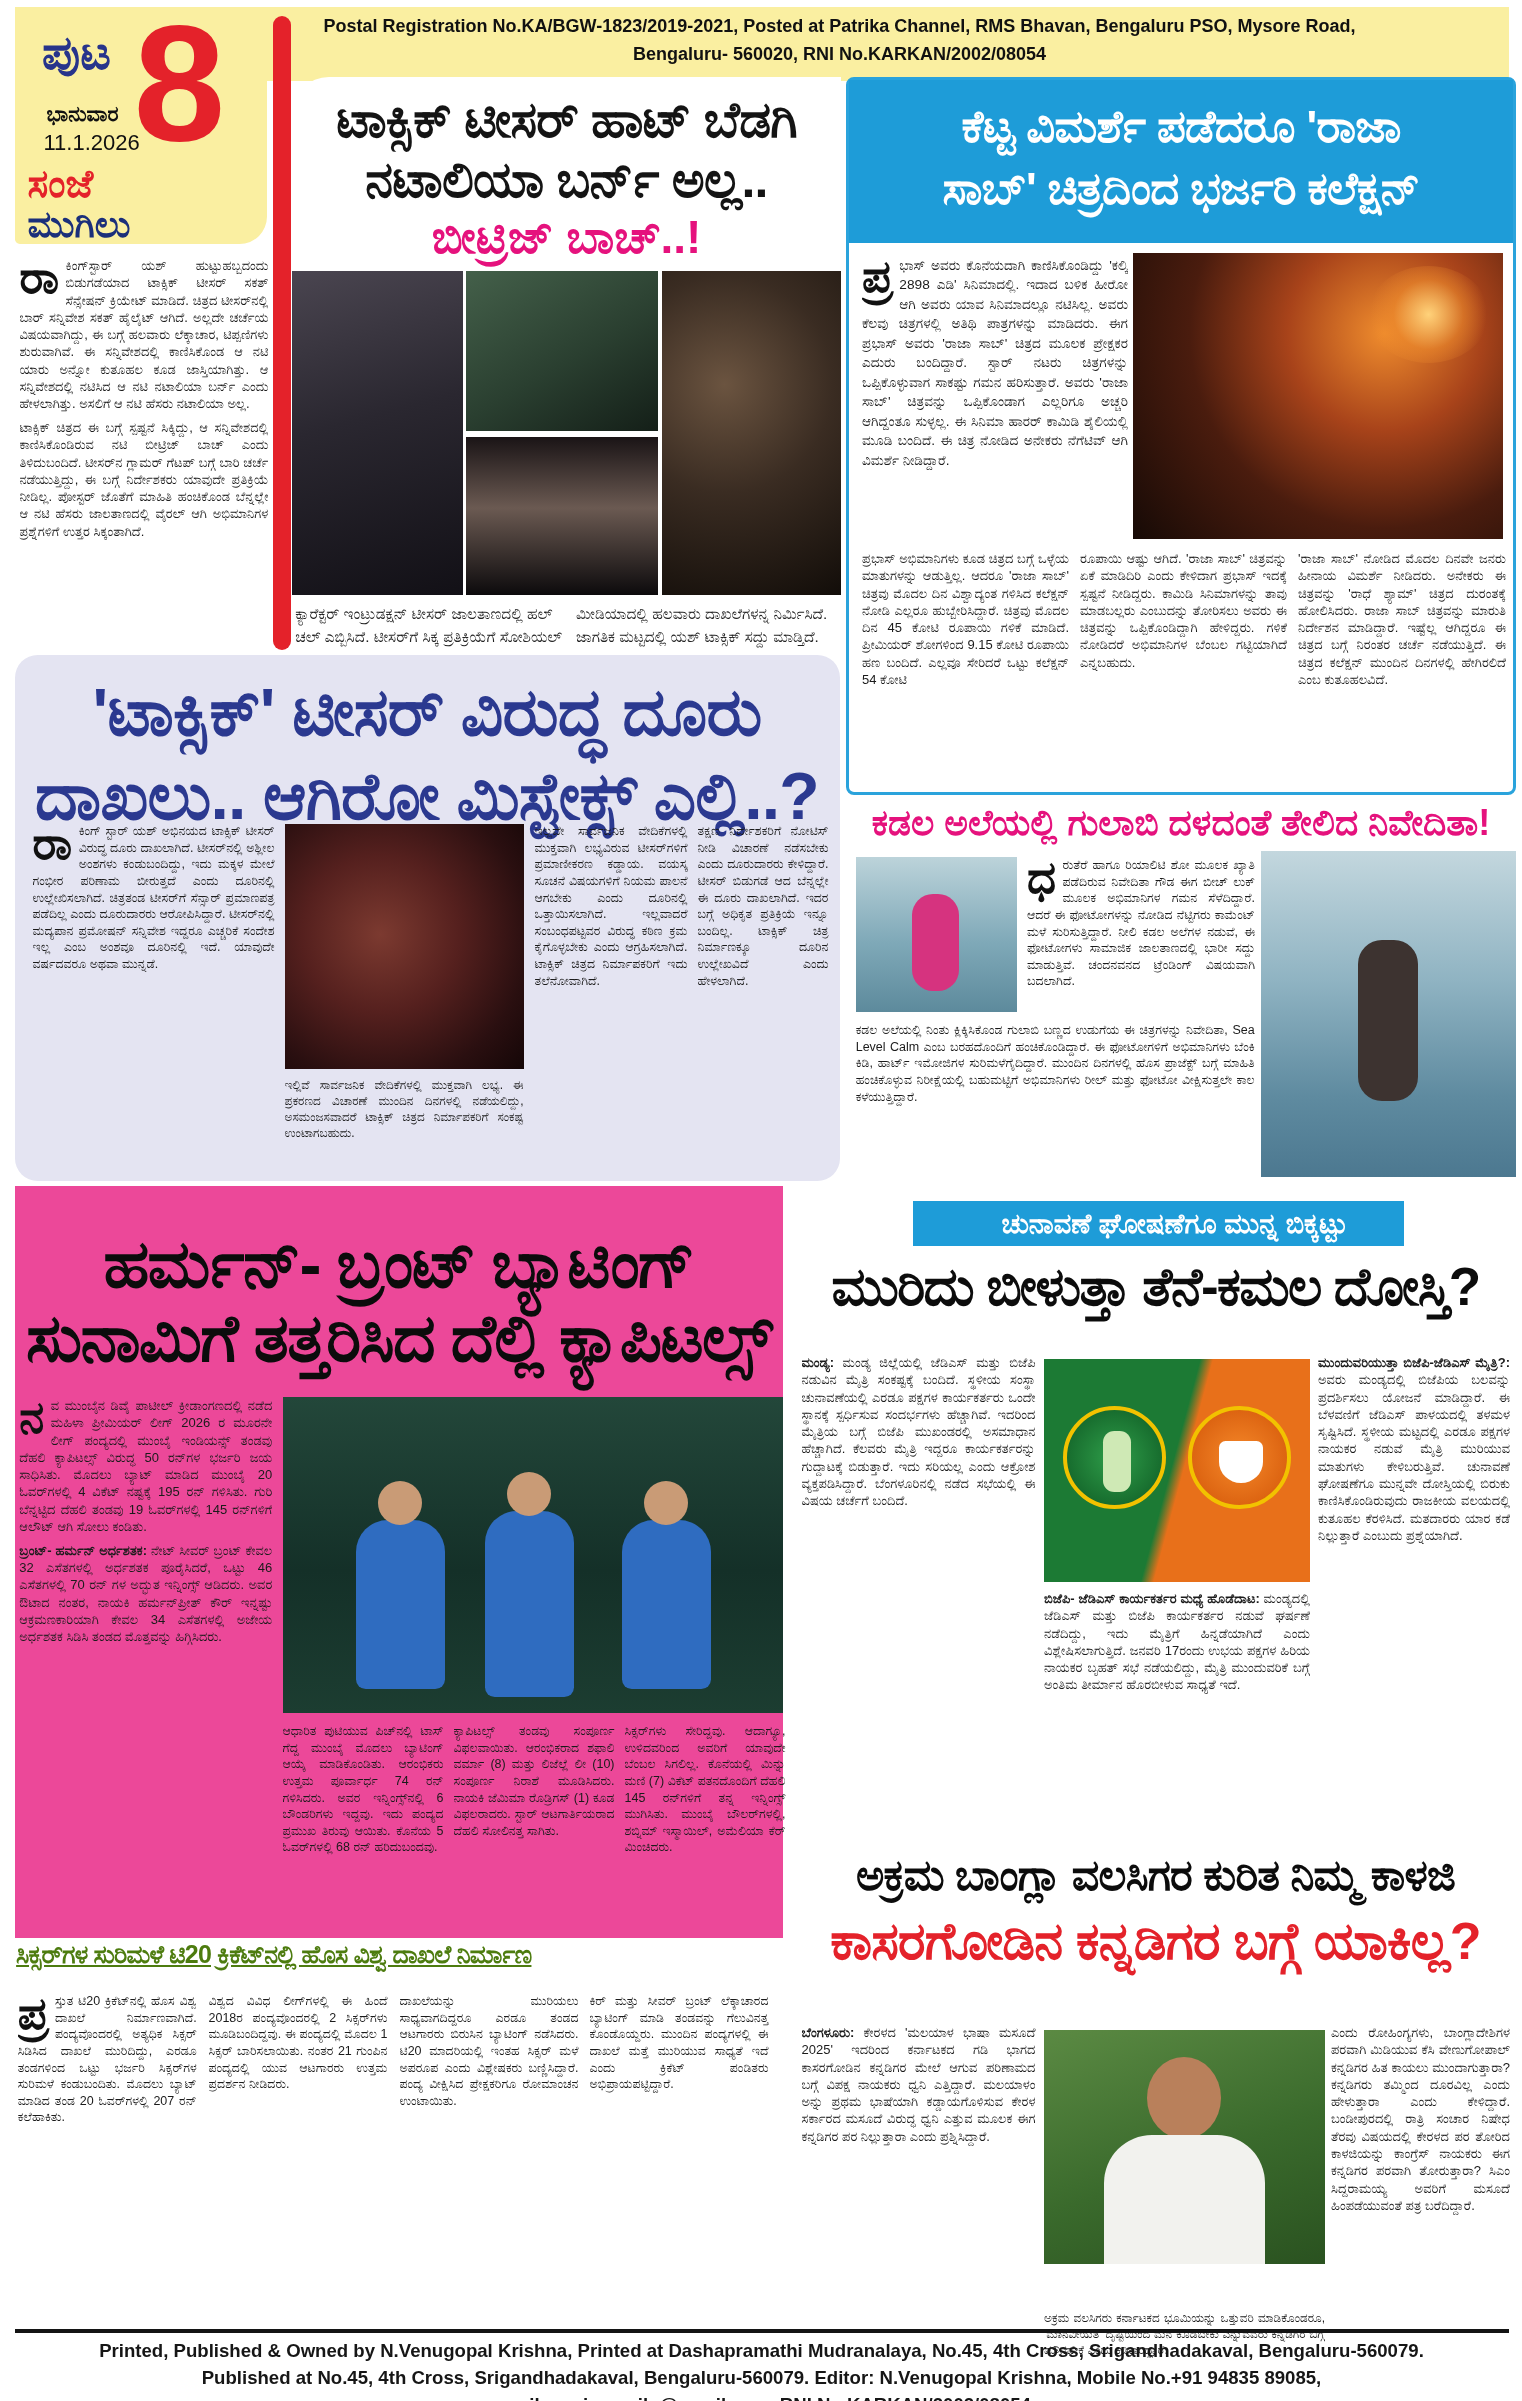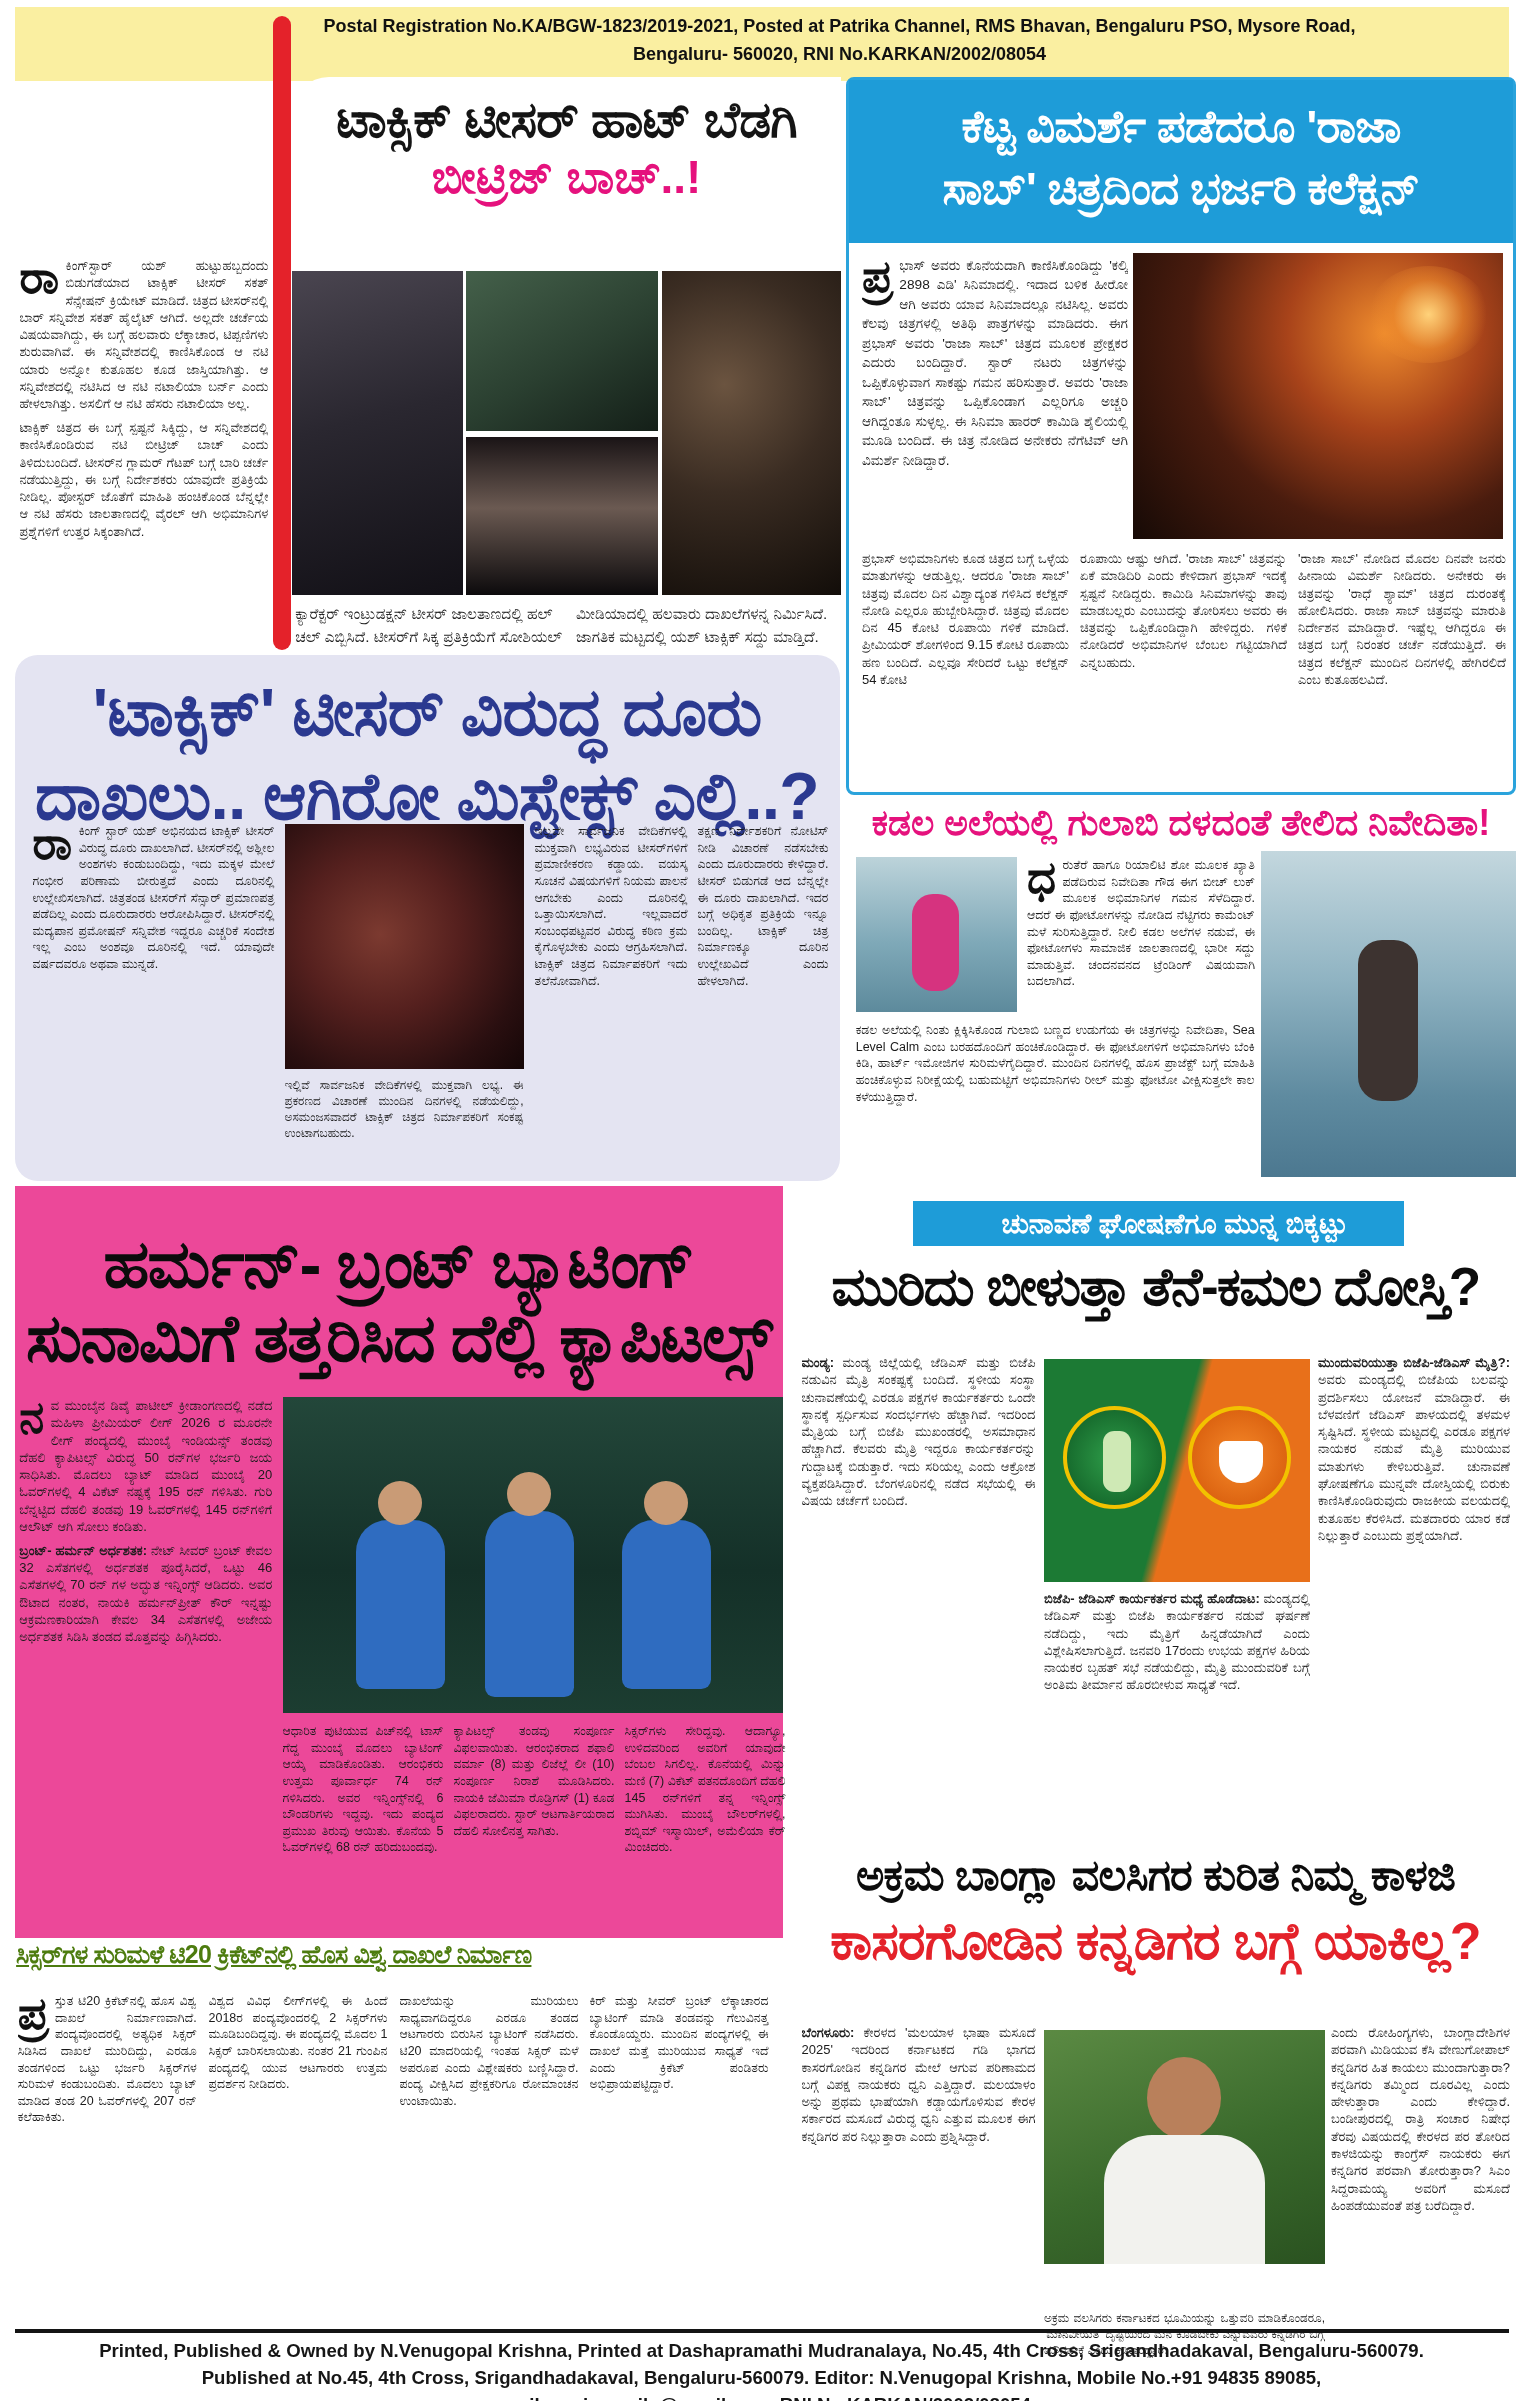--- a/index.html
+++ b/index.html
@@ -122,25 +122,34 @@
 </head>
 <body>
 
 <div class="page">
 
   <div class="top-strip"></div>
   <div class="postal">
     <div>Postal Registration No.KA/BGW-1823/2019-2021, Posted at Patrika Channel, RMS Bhavan, Bengaluru PSO, Mysore Road,</div>
     <div>Bengaluru- 560020, RNI No.KARKAN/2002/08054</div>
   </div>
+  <div class="masthead">
+    <div class="m-label">ಪುಟ</div>
+    <div class="m-num">8</div>
+    <div class="m-day">ಭಾನುವಾರ</div>
+    <div class="m-date">11.1.2026</div>
+    <div class="m-name1">ಸಂಜೆ</div>
+    <div class="m-name2">ಮುಗಿಲು</div>
+  </div>
   <div class="red-spine"></div>
 
   <div class="art1">
     <div class="a1-hblock">
       <div class="a1-h">ಟಾಕ್ಸಿಕ್ ಟೀಸರ್ ಹಾಟ್ ಬೆಡಗಿ</div>
+      <div class="a1-h">ನಟಾಲಿಯಾ ಬರ್ನ್ ಅಲ್ಲ..</div>
       <div class="a1-h3">ಬೀಟ್ರಿಜ್ ಬಾಚ್..!</div>
     </div>
     <div class="a1-images">
       <div class="photo i1"></div>
       <div class="photo i2"></div>
       <div class="photo i3"></div>
       <div class="photo i4"></div>
     </div>
     <div class="cap a1-cap1">ಕ್ಯಾರೆಕ್ಟರ್ ಇಂಟ್ರುಡಕ್ಷನ್ ಟೀಸರ್ ಜಾಲತಾಣದಲ್ಲಿ ಹಲ್ ಚಲ್ ಎಬ್ಬಿಸಿದೆ. ಟೀಸರ್‌ಗೆ ಸಿಕ್ಕ ಪ್ರತಿಕ್ರಿಯೆಗೆ ಸೋಶಿಯಲ್</div>
     <div class="cap a1-cap2">ಮೀಡಿಯಾದಲ್ಲಿ ಹಲವಾರು ದಾಖಲೆಗಳನ್ನ ನಿರ್ಮಿಸಿದೆ. ಜಾಗತಿಕ ಮಟ್ಟದಲ್ಲಿ ಯಶ್ ಟಾಕ್ಸಿಕ್ ಸದ್ದು ಮಾಡ್ತಿದೆ.</div>

